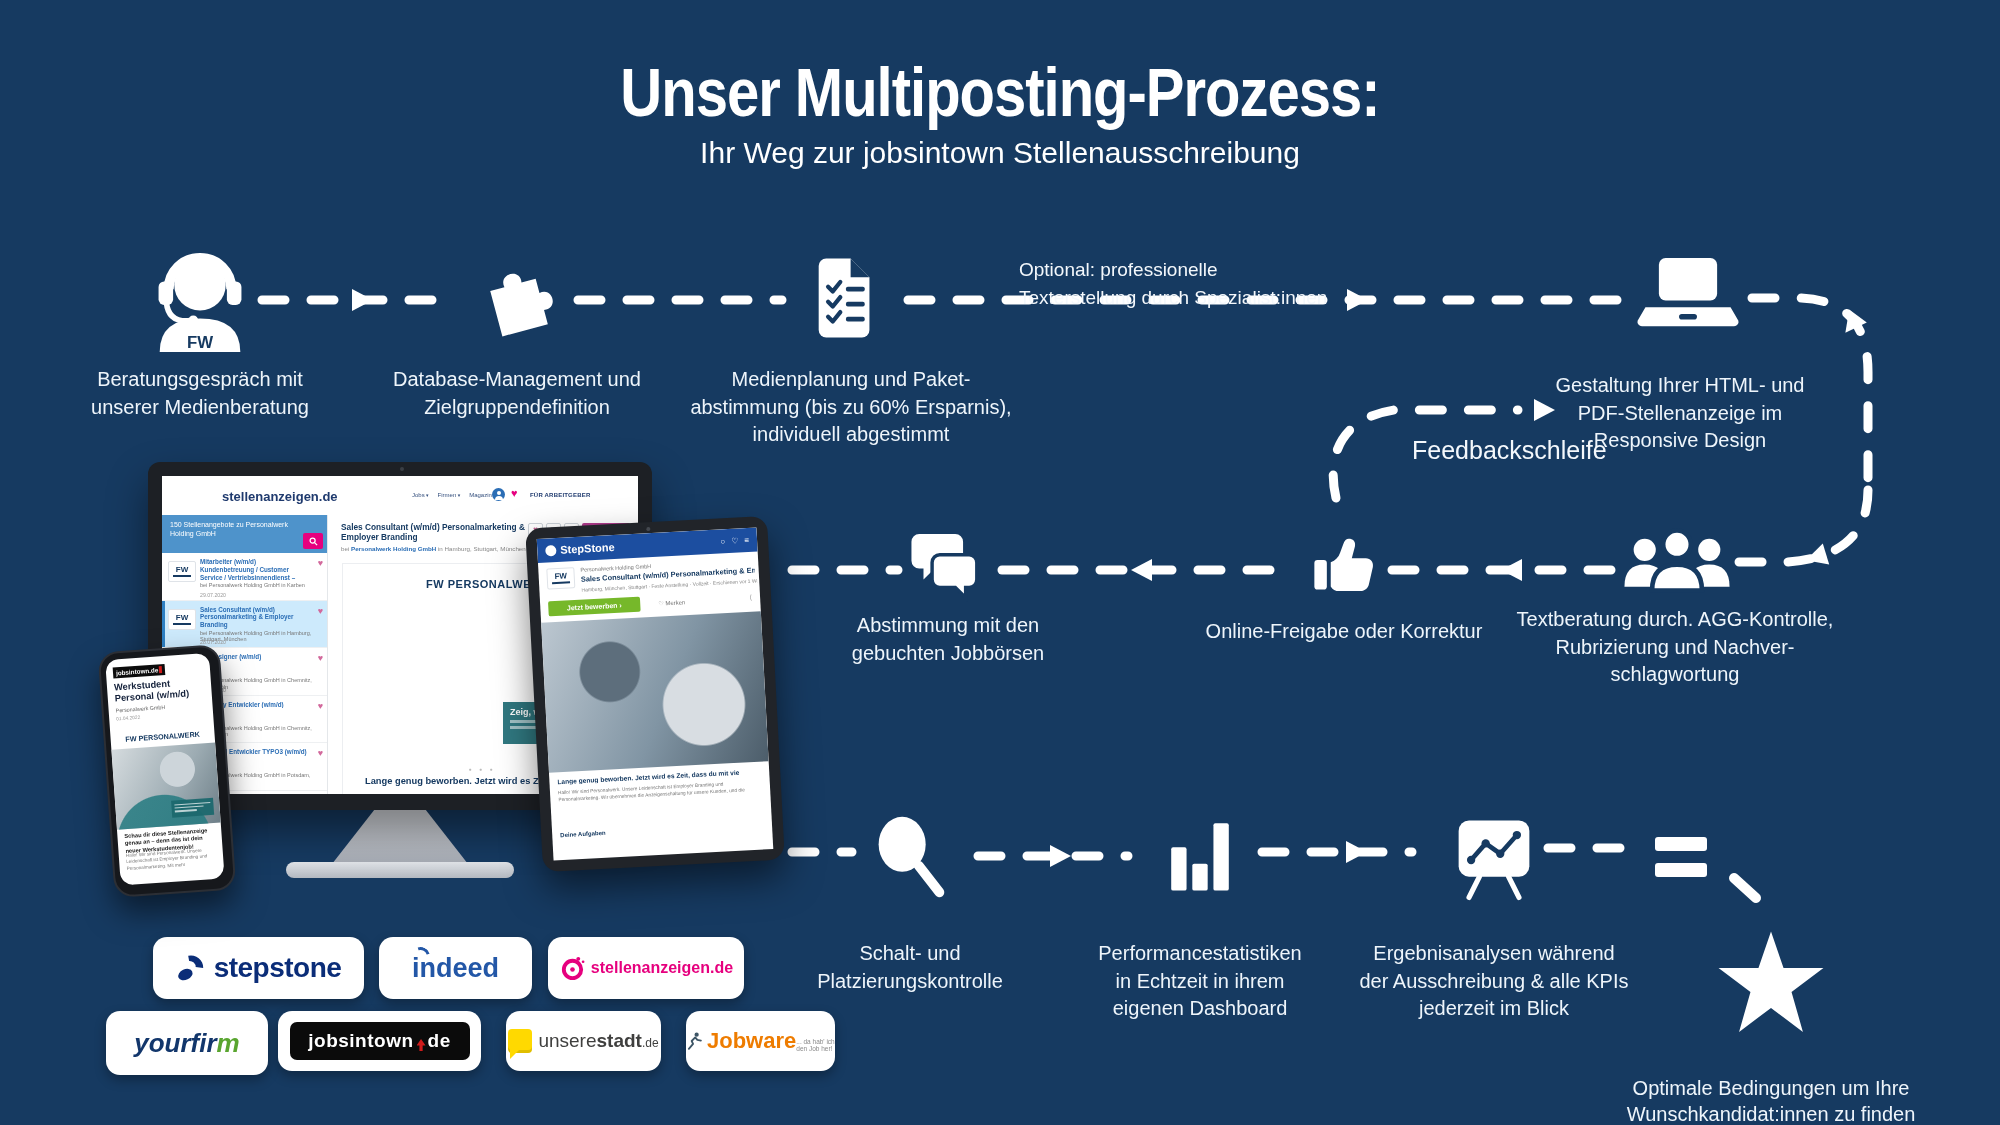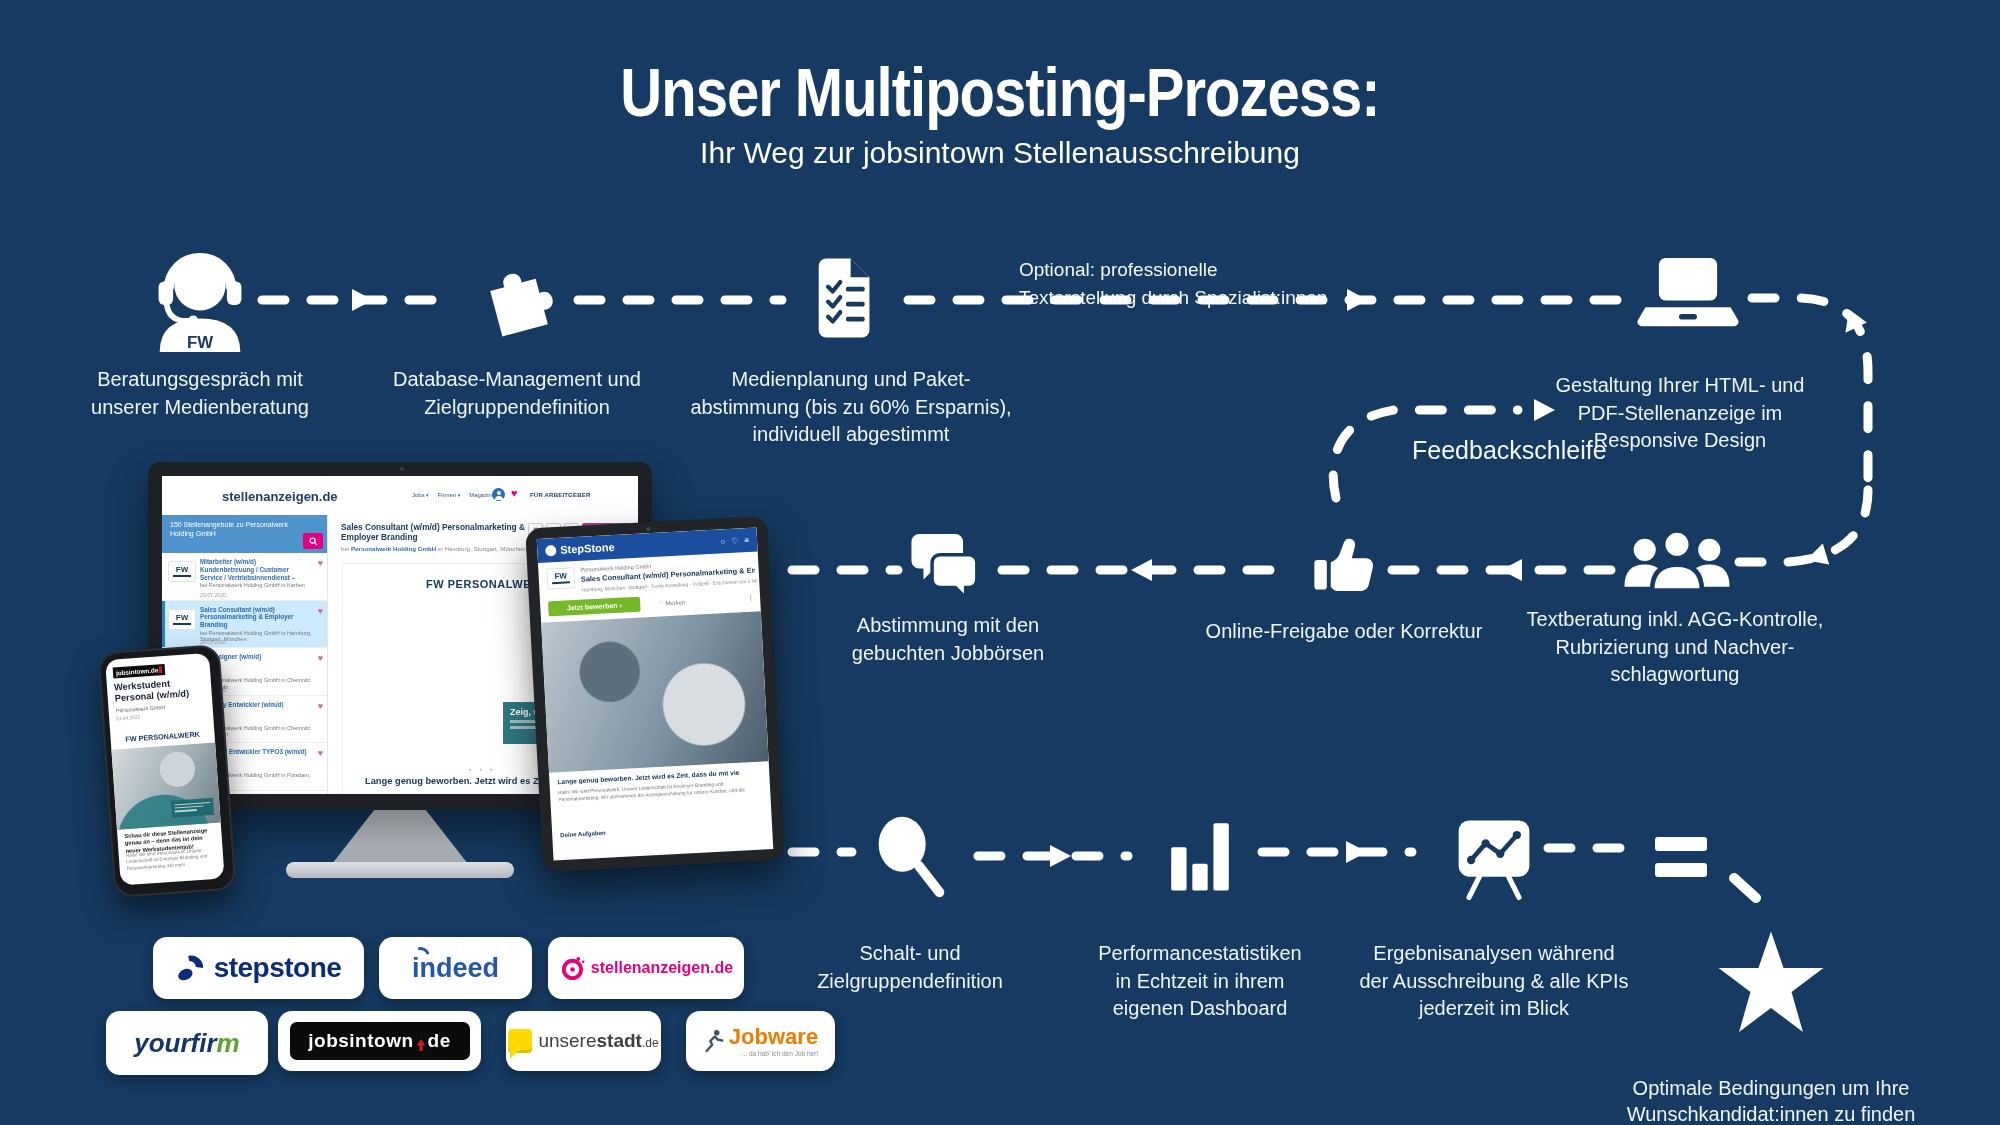--- a/index.html
+++ b/index.html
@@ -31,21 +31,21 @@
   .yf-text b{color:#59a52f;}
   .jit-inner{background:#0b0b0b;border-radius:7px;width:180px;height:38px;display:flex;align-items:center;
              justify-content:center;color:#fff;font-size:19px;font-weight:800;letter-spacing:.5px;}
   .jit-hand{display:inline-block;width:9px;height:12px;background:#cf1b1b;margin:6px 2px -2px 3px;
             clip-path:polygon(50% 0,100% 55%,68% 55%,68% 100%,32% 100%,32% 55%,0 55%);}
   .ms-marker{width:24px;height:24px;background:#ffd900;border-radius:4px;position:relative;box-shadow:inset 0 -3px 0 rgba(0,0,0,.12);}
   .ms-marker:after{content:"";position:absolute;left:2px;bottom:-6px;border:5px solid transparent;border-top-color:#ffd900;border-left-color:#ffd900;}
   .ms-text{font-size:19px;color:#3f3f3e;}
   .ms-text b{font-weight:800;text-align:right;}
   .ms-text i{font-style:normal;font-size:12px;color:#3f3f3e;}
-  .jw-col{display:flex;flex-direction:column;align-items:flex-end;}
+  .jw-col{display:flex;flex-direction:row;align-items:flex-end;}
   .jw-text{font-size:22px;font-weight:800;color:#ee7c00;line-height:1;}
   .jw-tag{font-size:6.5px;color:#8a8a8a;margin-top:2px;}
   
   .fw-chip{background:#fff;border:.5px solid #dfe3e8;width:26px;height:19px;border-radius:2px;
            display:flex;flex-direction:column;align-items:center;justify-content:center;flex:none;}
   .fw-chip span{font-size:8px;font-weight:900;color:#163a61;line-height:1;}
   .fw-chip i{display:block;width:18px;height:2px;background:#163a61;margin-top:1px;}
   
   .monitor{position:absolute;left:148px;top:462px;width:504px;height:348px;background:#1d2025;
            border-radius:12px;z-index:10;box-shadow:0 20px 40px rgba(0,0,0,.45);}
@@ -276,28 +276,28 @@
   <div class="steplabel" style="left:200px;top:366px;width:330px">Beratungsgespräch mit
 unserer Medienberatung</div>
   <div class="steplabel" style="left:517px;top:366px;width:330px">Database-Management und
 Zielgruppendefinition</div>
   <div class="steplabel" style="left:851px;top:366px;width:380px">Medienplanung und Paket-
 abstimmung (bis zu 60% Ersparnis),
 individuell abgestimmt</div>
   <div class="steplabel" style="left:1680px;top:372px;width:340px">Gestaltung Ihrer HTML- und
 PDF-Stellenanzeige im
 Responsive Design</div>
-  <div class="steplabel" style="left:1675px;top:606px;width:360px">Textberatung inkl. AGG-Kontrolle,
+  <div class="steplabel" style="left:1675px;top:606px;width:360px">Textberatung durch. AGG-Kontrolle,
 Rubrizierung und Nachver-
 schlagwortung</div>
   <div class="steplabel" style="left:1344px;top:618px;width:340px">Online-Freigabe oder Korrektur</div>
   <div class="steplabel" style="left:948px;top:612px;width:300px">Abstimmung mit den
 gebuchten Jobbörsen</div>
   <div class="steplabel" style="left:910px;top:940px;width:300px">Schalt- und
-Zielgruppendefinition</div>
+Platzierungskontrolle</div>
   <div class="steplabel" style="left:1200px;top:940px;width:300px">Performancestatistiken
 in Echtzeit in ihrem
 eigenen Dashboard</div>
   <div class="steplabel" style="left:1494px;top:940px;width:340px">Ergebnisanalysen während
 der Ausschreibung &amp; alle KPIs
 jederzeit im Blick</div>
   <div class="steplabel" style="left:1771px;top:1075px;width:360px;line-height:1.3">Optimale Bedingungen um Ihre
 Wunschkandidat:innen zu finden</div>
 
   <div class="note" style="left:1019px;top:256px">Optional: professionelle

